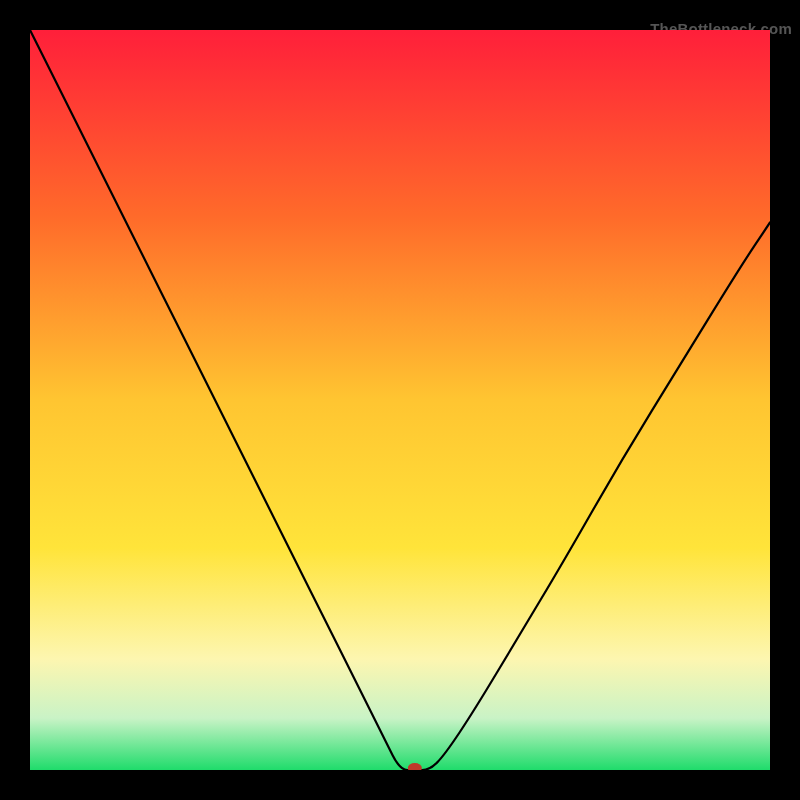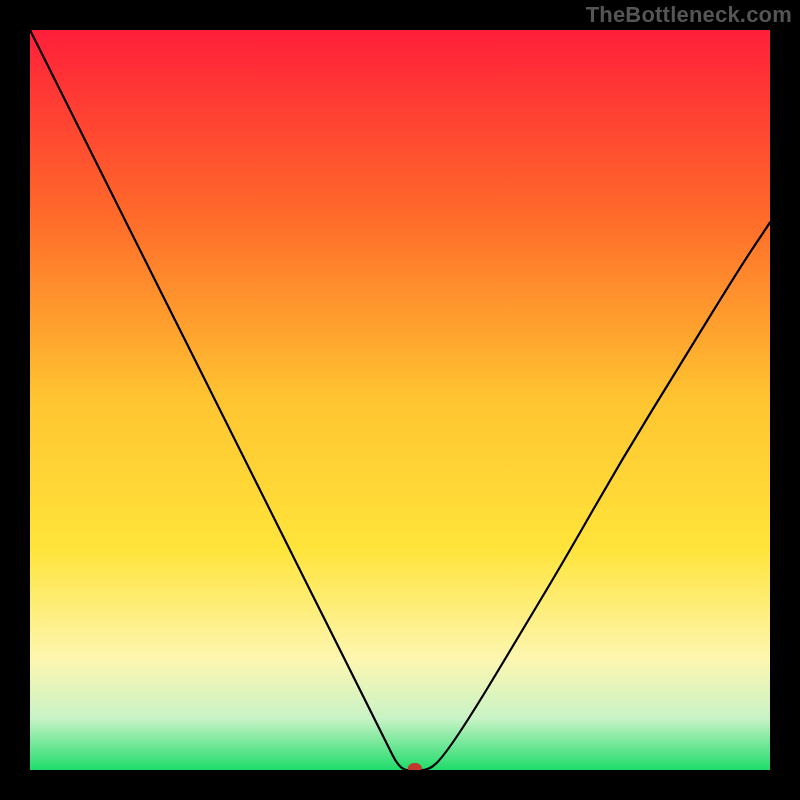--- a/index.html
+++ b/index.html
@@ -12,24 +12,24 @@
     overflow: hidden;
   }
   .frame {
     position: relative;
     width: 800px;
     height: 800px;
     background: #000;
   }
   .watermark {
     position: absolute;
-    top: 2px;
+    top: 20px;
     right: 8px;
     color: #555;
-    font-size: 22px;
+    font-size: 15px;
     font-weight: 600;
     letter-spacing: 0.2px;
     user-select: none;
   }
   .plot-area {
     position: absolute;
     left: 30px;
     top: 30px;
     width: 740px;
     height: 740px;

